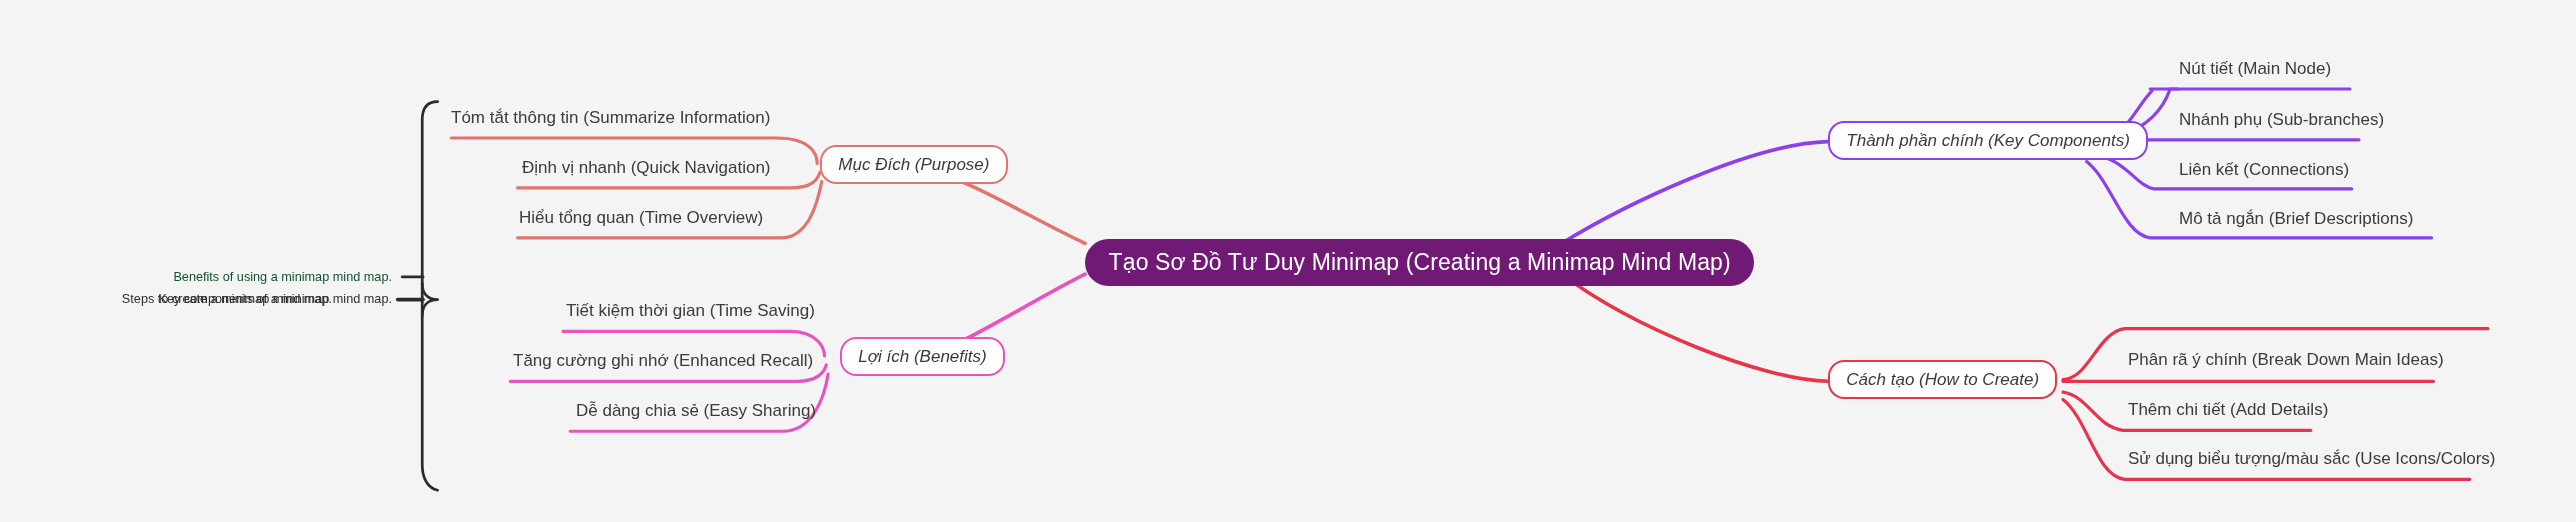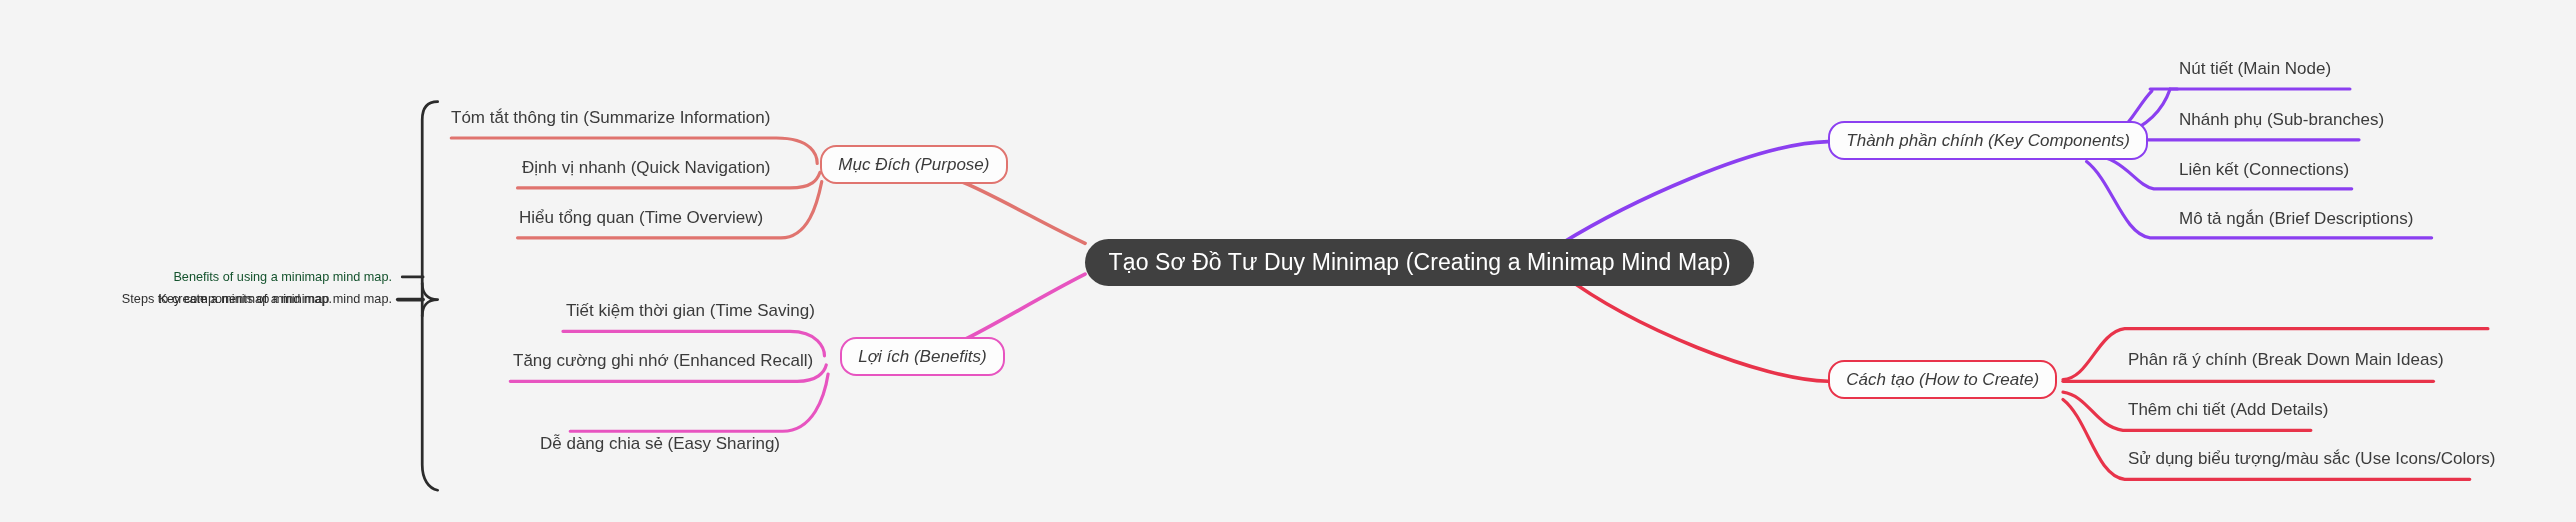--- a/index.html
+++ b/index.html
@@ -27,21 +27,21 @@
     height: 522px;
     pointer-events: none;
   }
   .node {
     position: absolute;
     box-sizing: border-box;
     white-space: nowrap;
   }
   
   .root-node {
-    background: #404040;
+    background: #701a75;
     color: #ffffff;
     border-radius: 23.6px;
     font-size: 23px;
     line-height: 1;
     padding: 11.8px 23.6px;
     letter-spacing: 0.1px;
   }
   
   .pill {
     background: #fdfdfd;
@@ -120,21 +120,21 @@
   <div class="node pill" style="left:820px; top:145px; border-color:#e0746f;text-align:right;">Mục Đích (Purpose)</div>
 
   <div class="node leaf leaf-left" style="left:451px; top:109px;">Tóm tắt thông tin (Summarize Information)</div>
   <div class="node leaf leaf-left" style="left:522px; top:159px;">Định vị nhanh (Quick Navigation)</div>
   <div class="node leaf leaf-left" style="left:519px; top:209px;">Hiểu tổng quan (Time Overview)</div>
 
   <div class="node pill" style="left:840px; top:337px; border-color:#e754c0;">Lợi ích (Benefits)</div>
 
   <div class="node leaf leaf-left" style="left:566px; top:302px;">Tiết kiệm thời gian (Time Saving)</div>
   <div class="node leaf leaf-left" style="left:513px; top:352px;">Tăng cường ghi nhớ (Enhanced Recall)</div>
-  <div class="node leaf leaf-left" style="left:540px; top:402px;margin-top:33px;">Dễ dàng chia sẻ (Easy Sharing)</div>
+  <div class="node leaf leaf-left" style="left:576px; top:402px;">Dễ dàng chia sẻ (Easy Sharing)</div>
 
   <div class="node pill" style="left:1828px; top:121px; border-color:#8b3ff0;">Thành phần chính (Key Components)</div>
 
   <div class="node leaf leaf-right" style="left:2179px; top:60px;">Nút tiết (Main Node)</div>
   <div class="node leaf leaf-right" style="left:2179px; top:111px;">Nhánh phụ (Sub-branches)</div>
   <div class="node leaf leaf-right" style="left:2179px; top:161px;">Liên kết (Connections)</div>
   <div class="node leaf leaf-right" style="left:2179px; top:210px;">Mô tả ngắn (Brief Descriptions)</div>
 
   <div class="node pill" style="left:1828px; top:360px; border-color:#e8334a;">Cách tạo (How to Create)</div>
 

